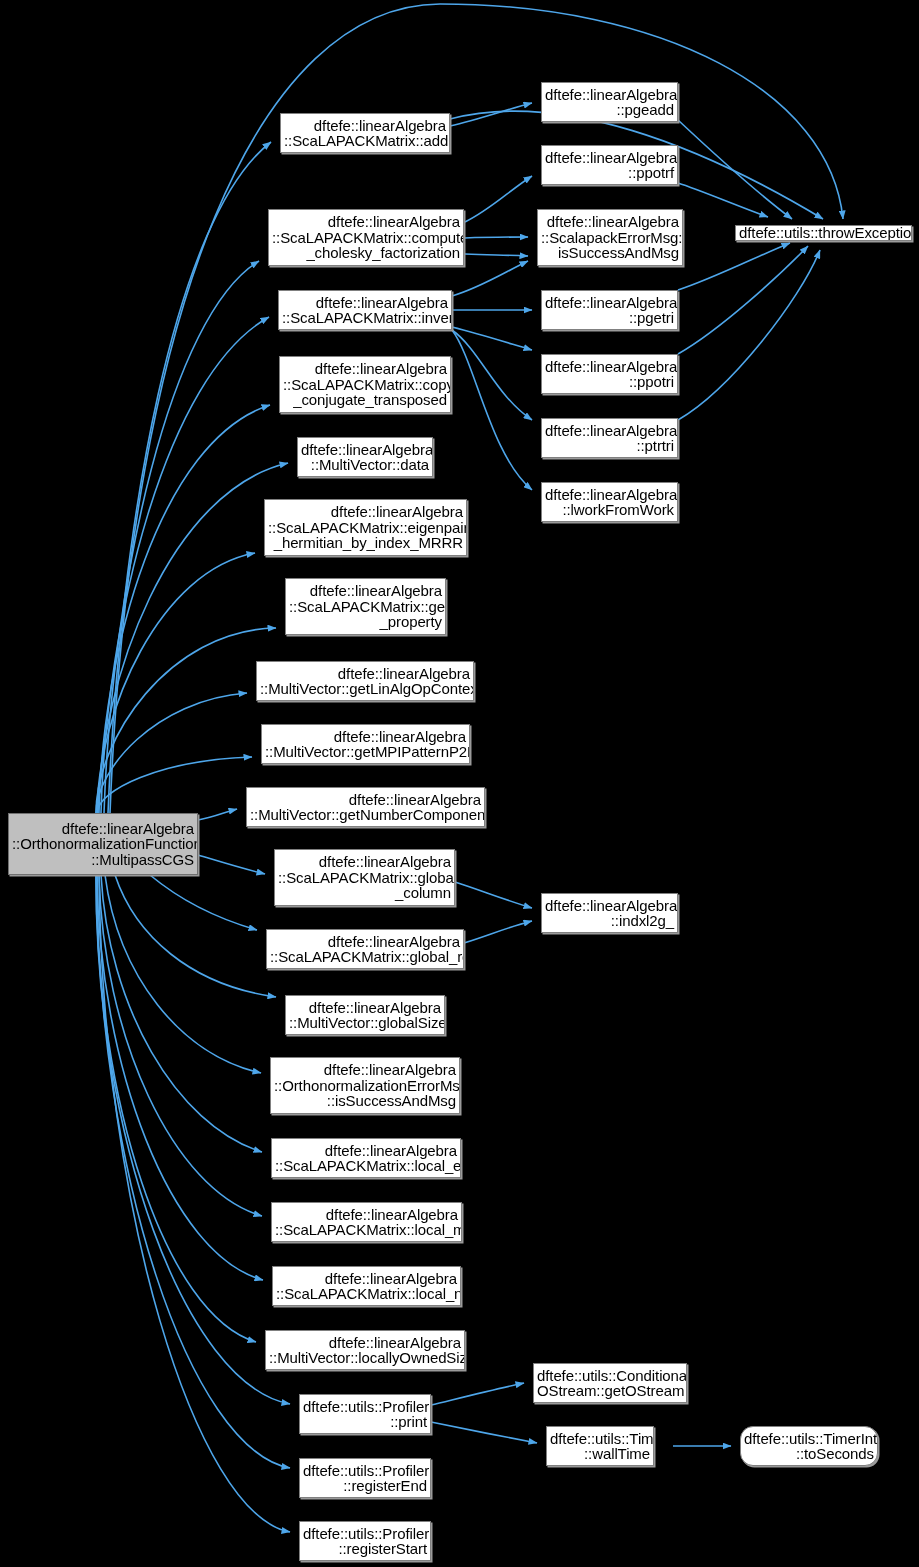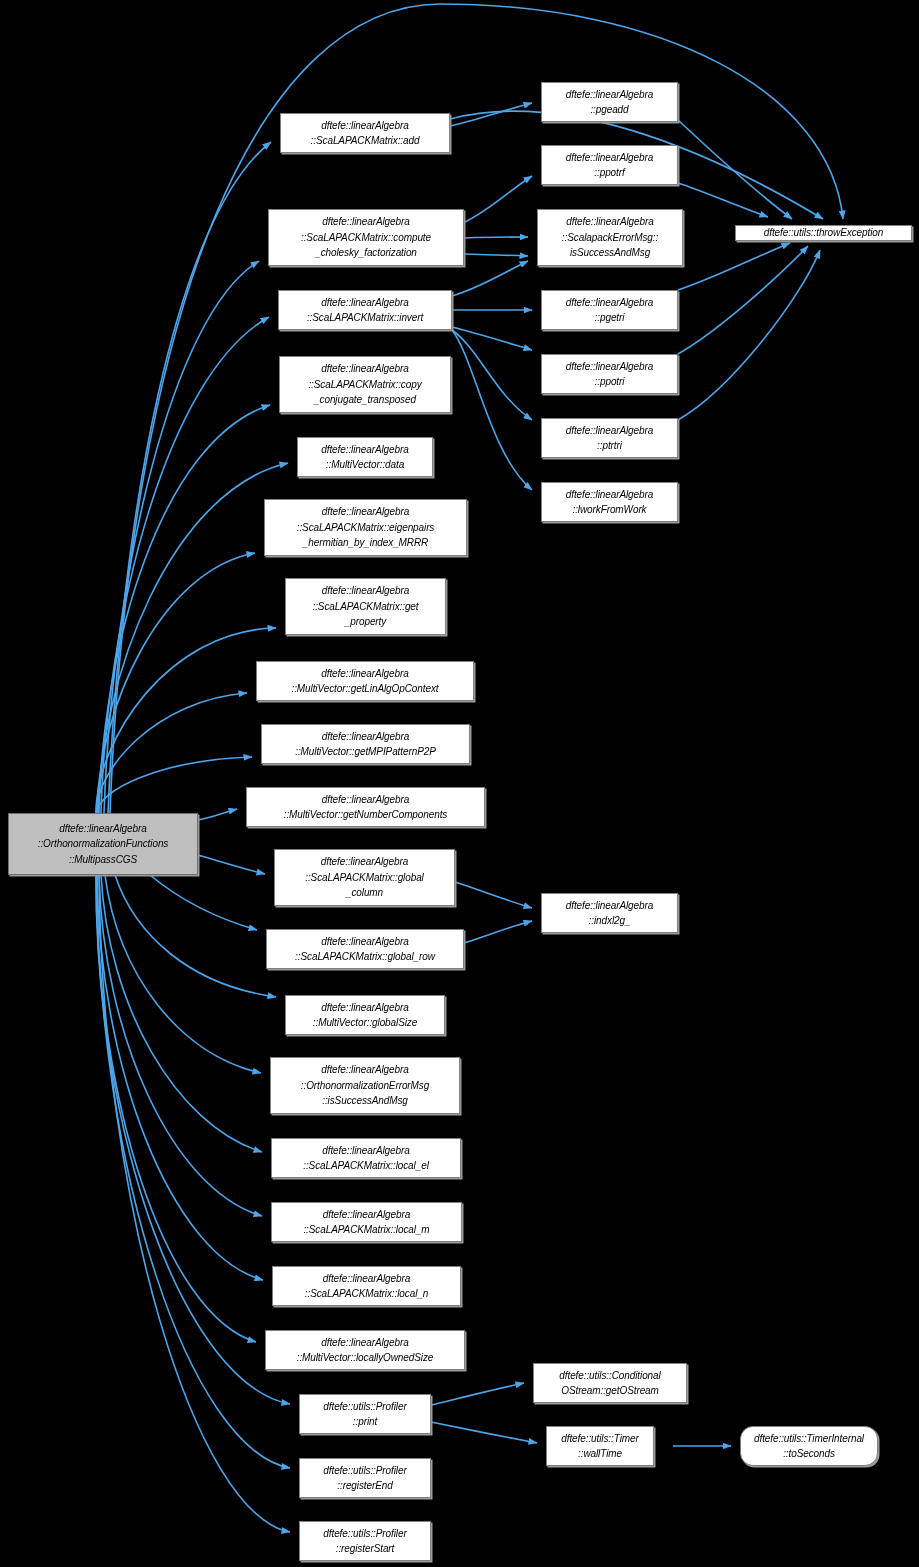--- a/index.html
+++ b/index.html
@@ -25,29 +25,28 @@
   }
   .graph-node {
     position: absolute;
     box-sizing: border-box;
     border: 1px solid #808080;
     background: #ffffff;
     color: #000000;
     display: flex;
     align-items: center;
     justify-content: center;
-    text-align: center;
-    font-size: 10px;
+    text-align: right;
+    font-size: 15px;
     line-height: 15.5px;
     letter-spacing: -0.1px;
     white-space: pre-line;
     box-shadow: 1.5px 1.5px 0 0 #9a9a9a;
     overflow: hidden;
     padding: 0 3px;
-    font-style: italic;
   }
   .graph-node.root-node {
     background: #bfbfbf;
     border: 1px solid #707070;
   }
   .node-label {
     display: block;
     width: 100%;
     white-space: pre-line;
   }

